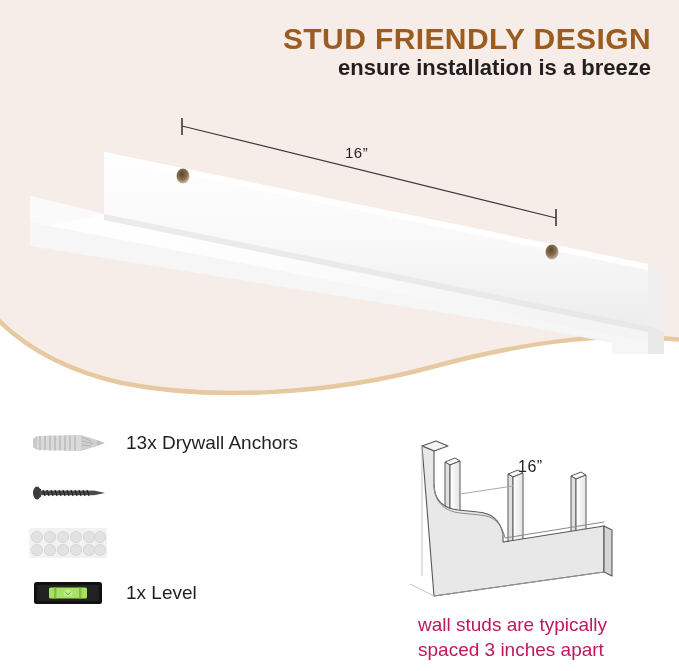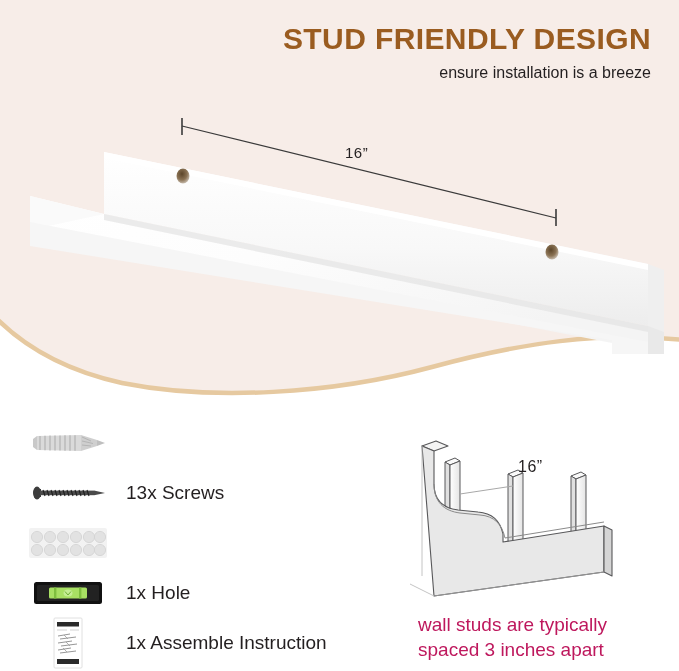--- a/index.html
+++ b/index.html
@@ -39,23 +39,22 @@
   }
   #title {
     font-size: 30px;
     font-weight: bold;
     letter-spacing: 0.4px;
     color: #9A5C20;
     line-height: 1.1;
     white-space: nowrap;
   }
   #subtitle {
-    margin-top: 9px;
-    font-size: 16px;
-    font-weight: normal;
+    font-size: 22px;
+    font-weight: bold;
     color: #231f20;
     line-height: 1.15;
     white-space: nowrap;
   }
 
   
   #shelf-art {
     position: absolute;
     left: 0; top: 104px;
     width: 679px;
@@ -217,41 +216,41 @@
           <path d="M68,11 L76,14 L68,17 Z" fill="#BFBFBF"></path>
           <g stroke="#AFAFAF" stroke-width="1.1" fill="none">
             <path d="M11,7 L11,21 M16,6.7 L16,21.3 M21,6.6 L21,21.4 M26,6.5 L26,21.5
                      M31,6.4 L31,21.6 M36,6.3 L36,21.7 M41,6.2 L41,21.8 M46,6.2 L46,21.8"></path>
           </g>
           <g stroke="#B5B5B5" stroke-width="1" fill="none">
             <path d="M53,8 L62,12 M53,12 L64,14.5 M53,16 L62,17"></path>
           </g>
         </svg>
       </div>
+      <div class="part-label">13x Drywall Anchors</div>
     </div>
 
     <div class="part-row">
       <div class="part-icon">
         <svg width="78" height="22" viewBox="0 0 78 22">
 
           <ellipse cx="8" cy="11" rx="4" ry="6.5" fill="#3C3C3C"></ellipse>
           <rect x="8" y="7" width="4" height="8" fill="#3C3C3C"></rect>
 
           <rect x="11" y="8.6" width="54" height="4.6" fill="#4A4A4A"></rect>
 
           <g stroke="#1F1F1F" stroke-width="1.1">
             <path d="M14,8 L16,14 M18,8 L20,14 M22,8 L24,14 M26,8 L28,14
                      M30,8 L32,14 M34,8 L36,14 M38,8 L40,14 M42,8 L44,14
                      M46,8 L48,14 M50,8 L52,14 M54,8 L56,14 M58,8 L60,14"></path>
           </g>
 
           <path d="M65,8.6 L76,11 L65,13.2 Z" fill="#4A4A4A"></path>
         </svg>
       </div>
-      <div class="part-label">13x Screws</div>
     </div>
 
     <div class="part-row">
       <div class="part-icon">
         <svg width="82" height="34" viewBox="0 0 82 34">
           <rect x="2" y="2" width="78" height="30" rx="2" fill="#F2F2F2"></rect>
           <g fill="#E2E2E2" stroke="#D2D2D2" stroke-width="0.8">
             <circle cx="10" cy="11" r="5.6"></circle>
               <circle cx="23" cy="11" r="5.6"></circle>
             <circle cx="36" cy="11" r="5.6"></circle>
@@ -274,43 +273,23 @@
         <svg width="72" height="30" viewBox="0 0 72 30">
           <rect x="2" y="4" width="68" height="22" rx="2.5" fill="#111111"></rect>
           <rect x="5" y="7" width="62" height="16" rx="1.5" fill="#222222"></rect>
           <rect x="17" y="9.5" width="38" height="11" rx="1.5" fill="#A8E063"></rect>
           <rect x="22" y="9.5" width="2.4" height="11" fill="#7FBF3F"></rect>
           <rect x="47" y="9.5" width="2.4" height="11" fill="#7FBF3F"></rect>
           <ellipse cx="36" cy="15" rx="4.5" ry="3.6" fill="#C5EE93"></ellipse>
           <path d="M33,13.5 L36,17 L39,13.5" fill="none" stroke="#6FAF35" stroke-width="1"></path>
         </svg>
       </div>
-      <div class="part-label">1x Hole</div>
+      <div class="part-label">1x Level</div>
     </div>
 
-    <div class="part-row">
-      <div class="part-icon">
-        <svg width="44" height="52" viewBox="0 0 44 52">
-          <rect x="8" y="1" width="28" height="50" rx="1" fill="#FFFFFF" stroke="#D8D8D8" stroke-width="0.8"></rect>
-          <rect x="11" y="5" width="22" height="4.5" fill="#2A2A2A"></rect>
-          <g stroke="#BFBFBF" stroke-width="0.7">
-            <path d="M11,13 L21,13 M24,13 L33,13"></path>
-          </g>
-          <g stroke="#8A8A8A" stroke-width="0.9" fill="none">
-            <path d="M12,19 L24,17 M14,22 L30,20 M12,26 L26,24
-                     M15,29 L31,27 M12,33 L25,31 M14,36 L30,34"></path>
-          </g>
-          <g stroke="#9A9A9A" stroke-width="0.8" fill="none">
-            <path d="M18,18 L22,22 M20,25 L24,29 M17,31 L21,35"></path>
-          </g>
-          <rect x="11" y="42" width="22" height="5" fill="#2A2A2A"></rect>
-        </svg>
-      </div>
-      <div class="part-label">1x Assemble Instruction</div>
-    </div>
   </div>
 
   <div id="stud-diagram">
     <svg width="264" height="180" viewBox="0 0 264 180">
       <defs>
         <linearGradient id="studFace" x1="0" y1="0" x2="1" y2="0">
           <stop offset="0%" stop-color="#FFFFFF"></stop>
           <stop offset="100%" stop-color="#E4E4E4"></stop>
         </linearGradient>
       </defs>

